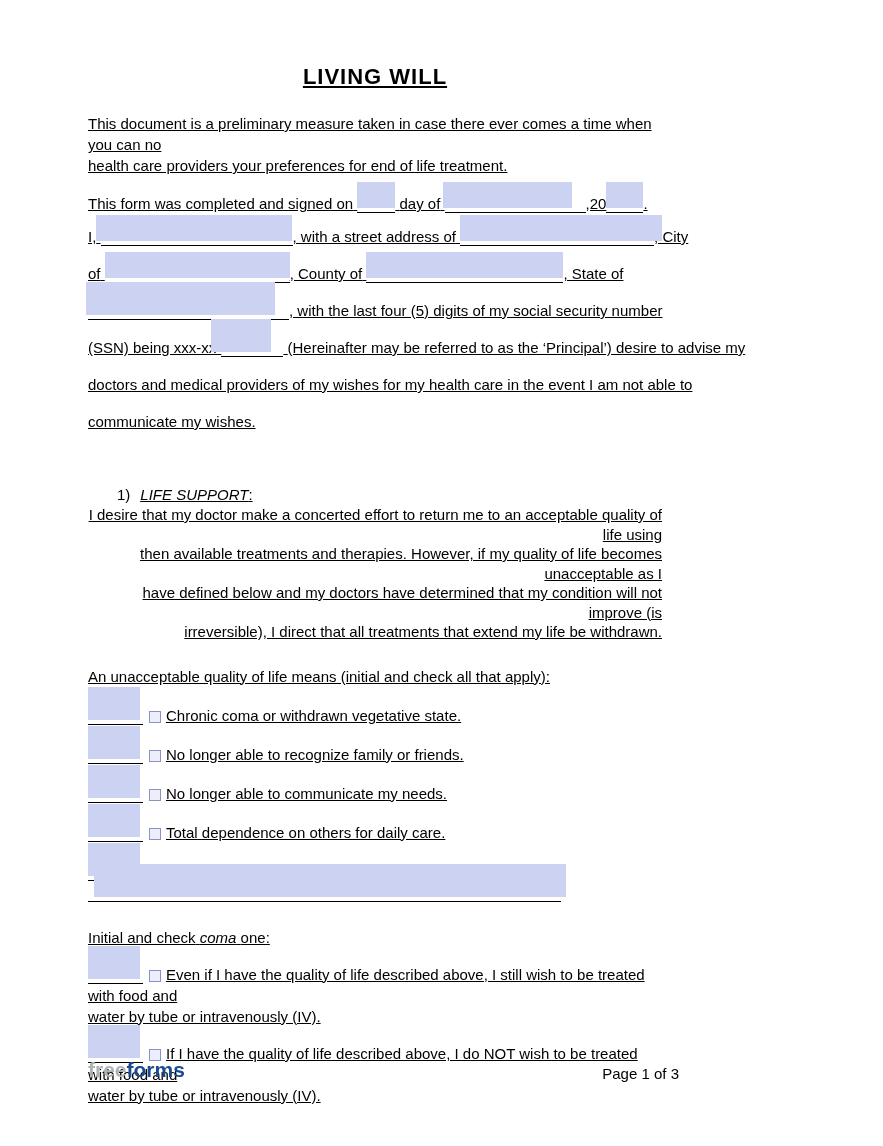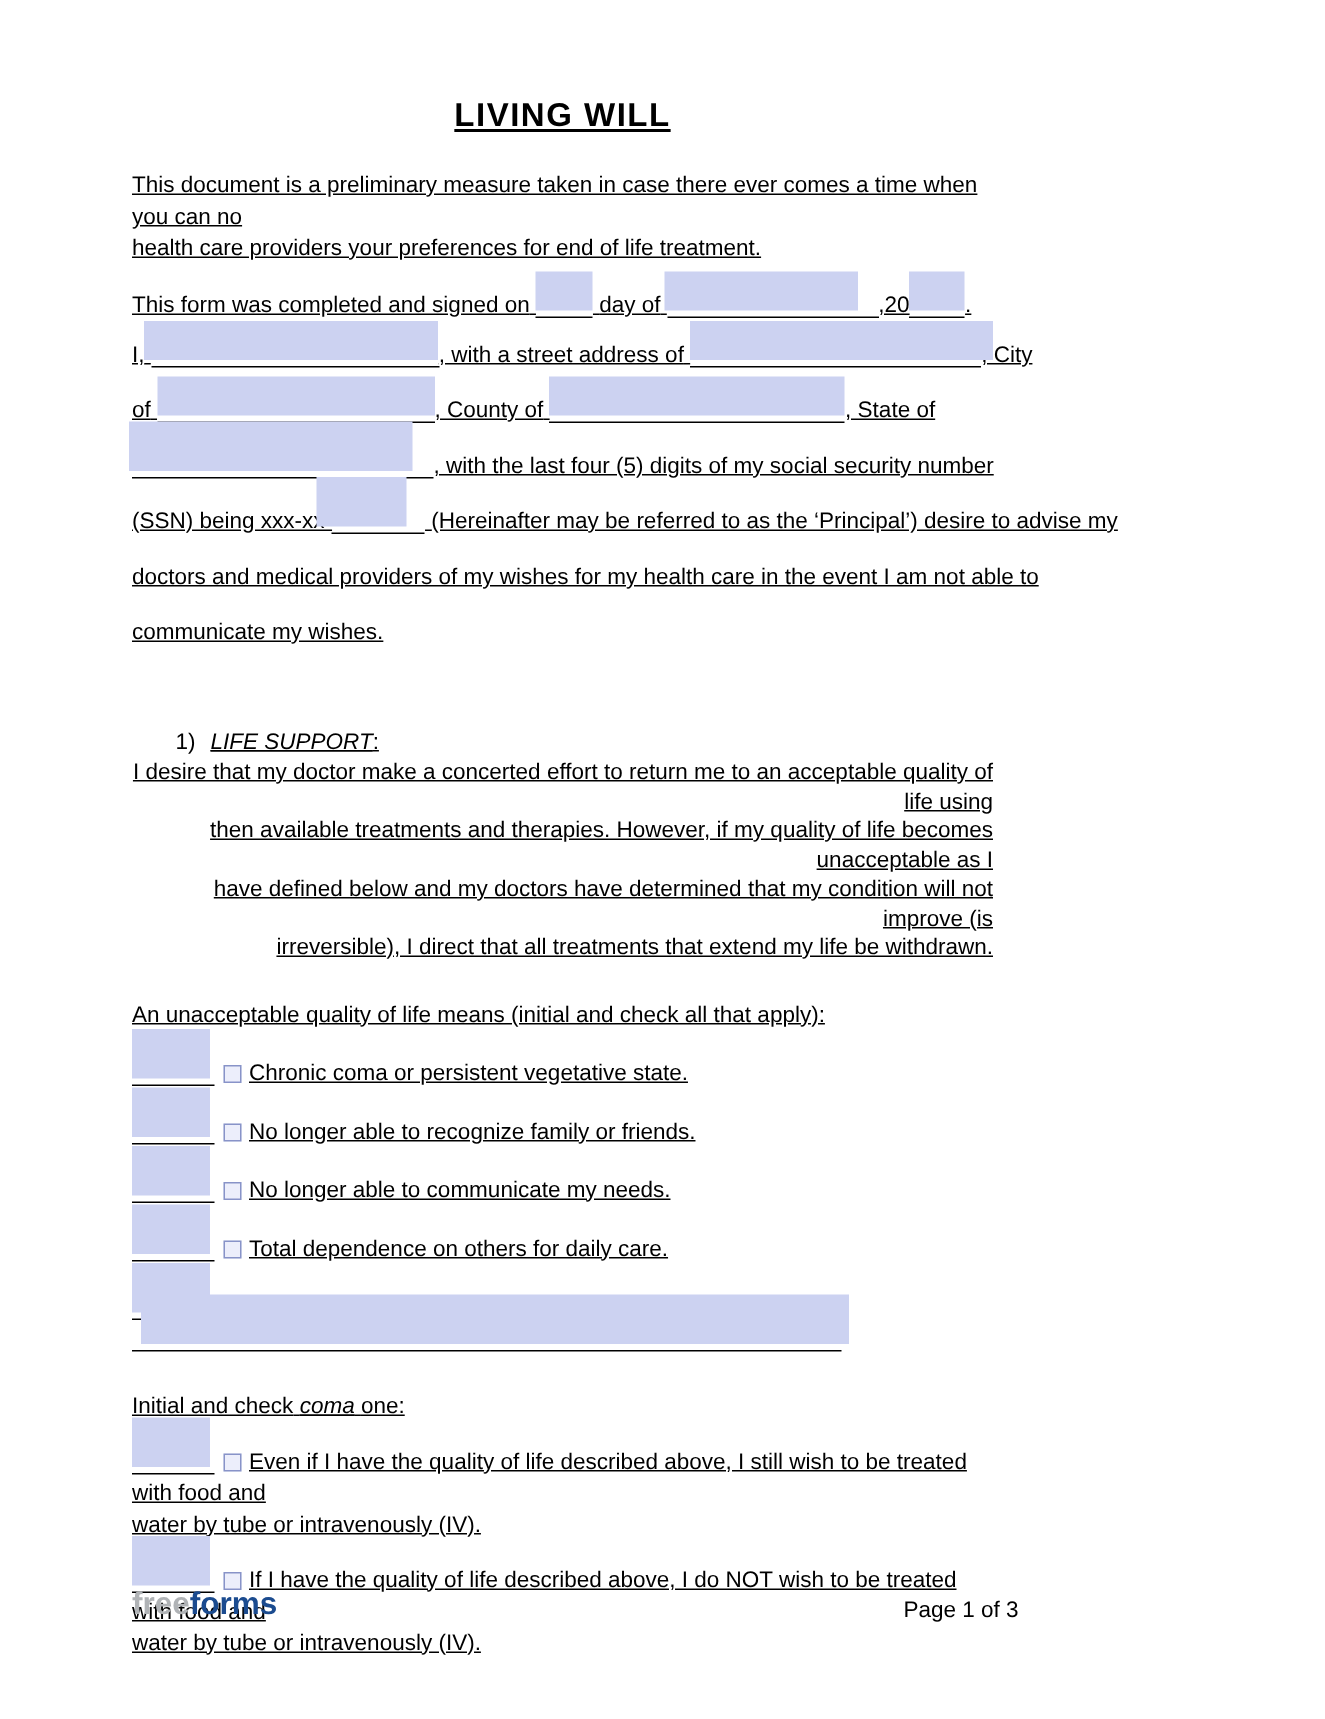--- a/index.html
+++ b/index.html
@@ -159,21 +159,21 @@
     <div class="ls-para">
       <div>I desire that my doctor make a concerted effort to return me to an acceptable quality of life using</div>
       <div>then available treatments and therapies. However, if my quality of life becomes unacceptable as I</div>
       <div>have defined below and my doctors have determined that my condition will not improve (is</div>
       <div>irreversible), I direct that all treatments that extend my life be withdrawn.</div>
     </div>
 
     <div class="cl-intro">An unacceptable quality of life means (initial and check all that apply):</div>
 
     <div class="check-row">
-      <span class="blank f-initial tall"></span><span class="checkbox"></span><span>Chronic coma or persistent vegetative state.</span>
+      <span class="blank f-initial tall"></span><span class="checkbox"></span><span>Chronic coma or withdrawn vegetative state.</span>
     </div>
     <div class="check-row">
       <span class="blank f-initial tall"></span><span class="checkbox"></span><span>No longer able to recognize family or friends.</span>
     </div>
     <div class="check-row">
       <span class="blank f-initial tall"></span><span class="checkbox"></span><span>No longer able to communicate my needs.</span>
     </div>
     <div class="check-row">
       <span class="blank f-initial tall"></span><span class="checkbox"></span><span>Total dependence on others for daily care.</span>
     </div>

